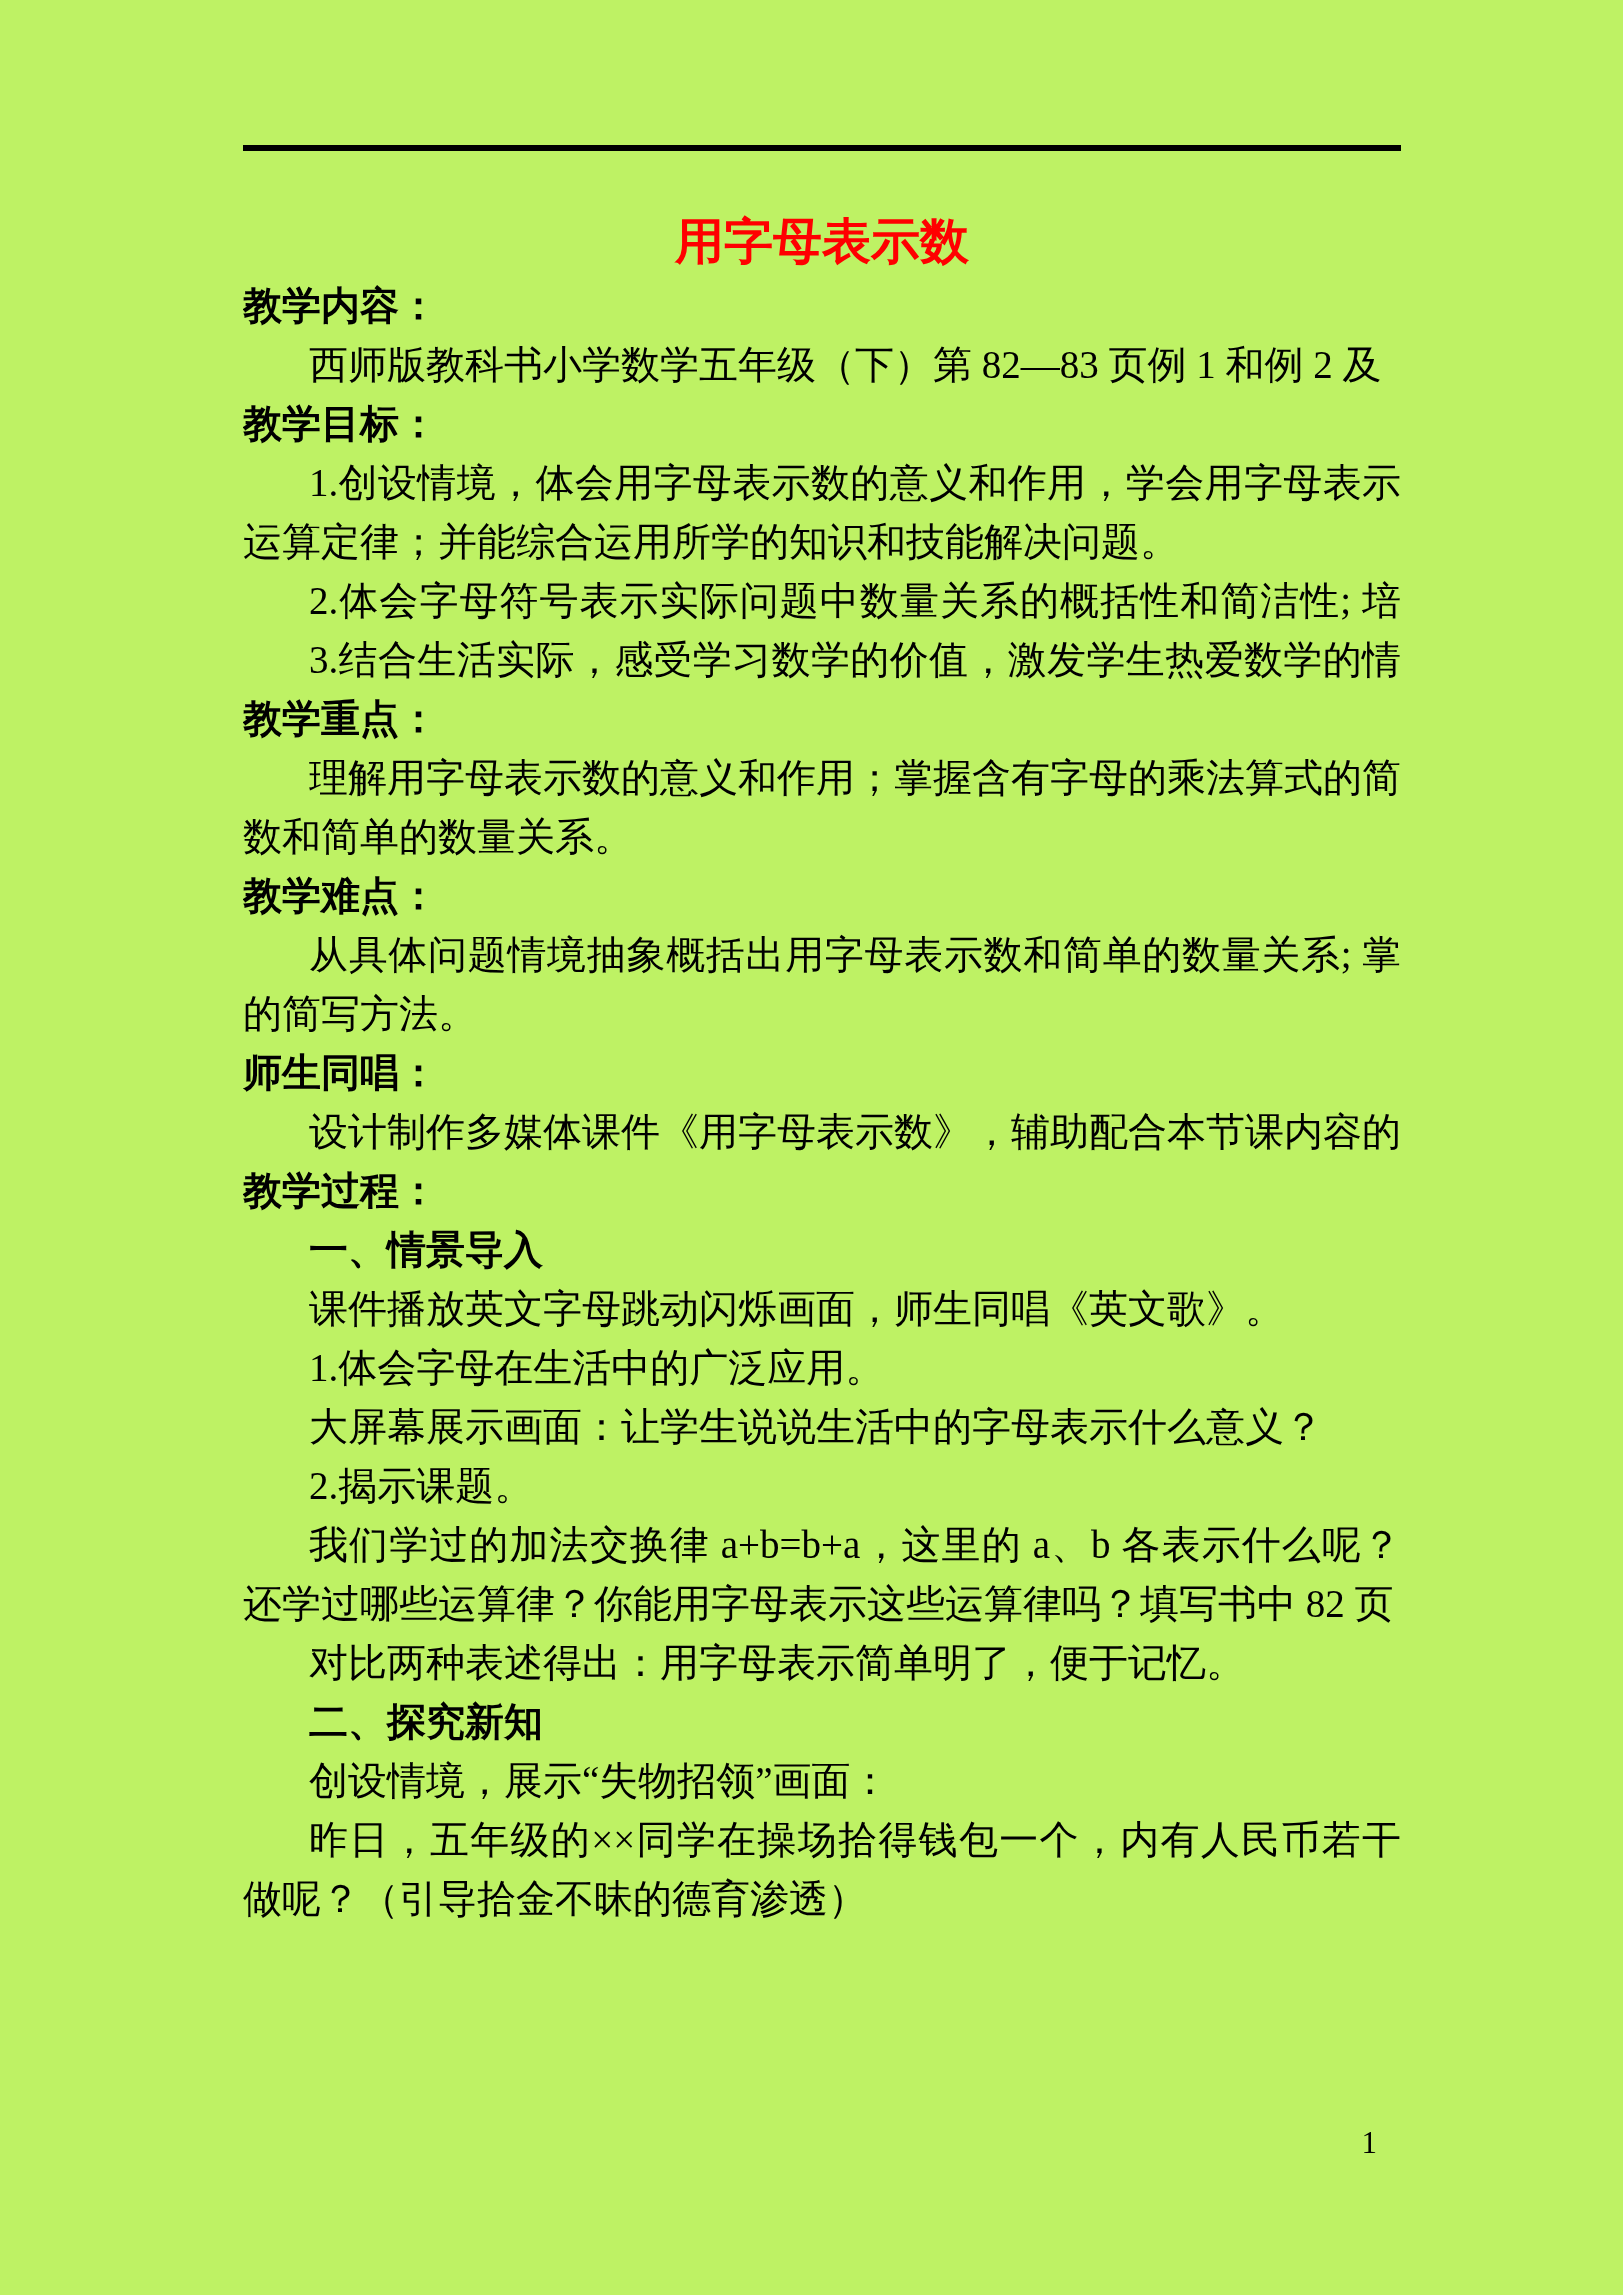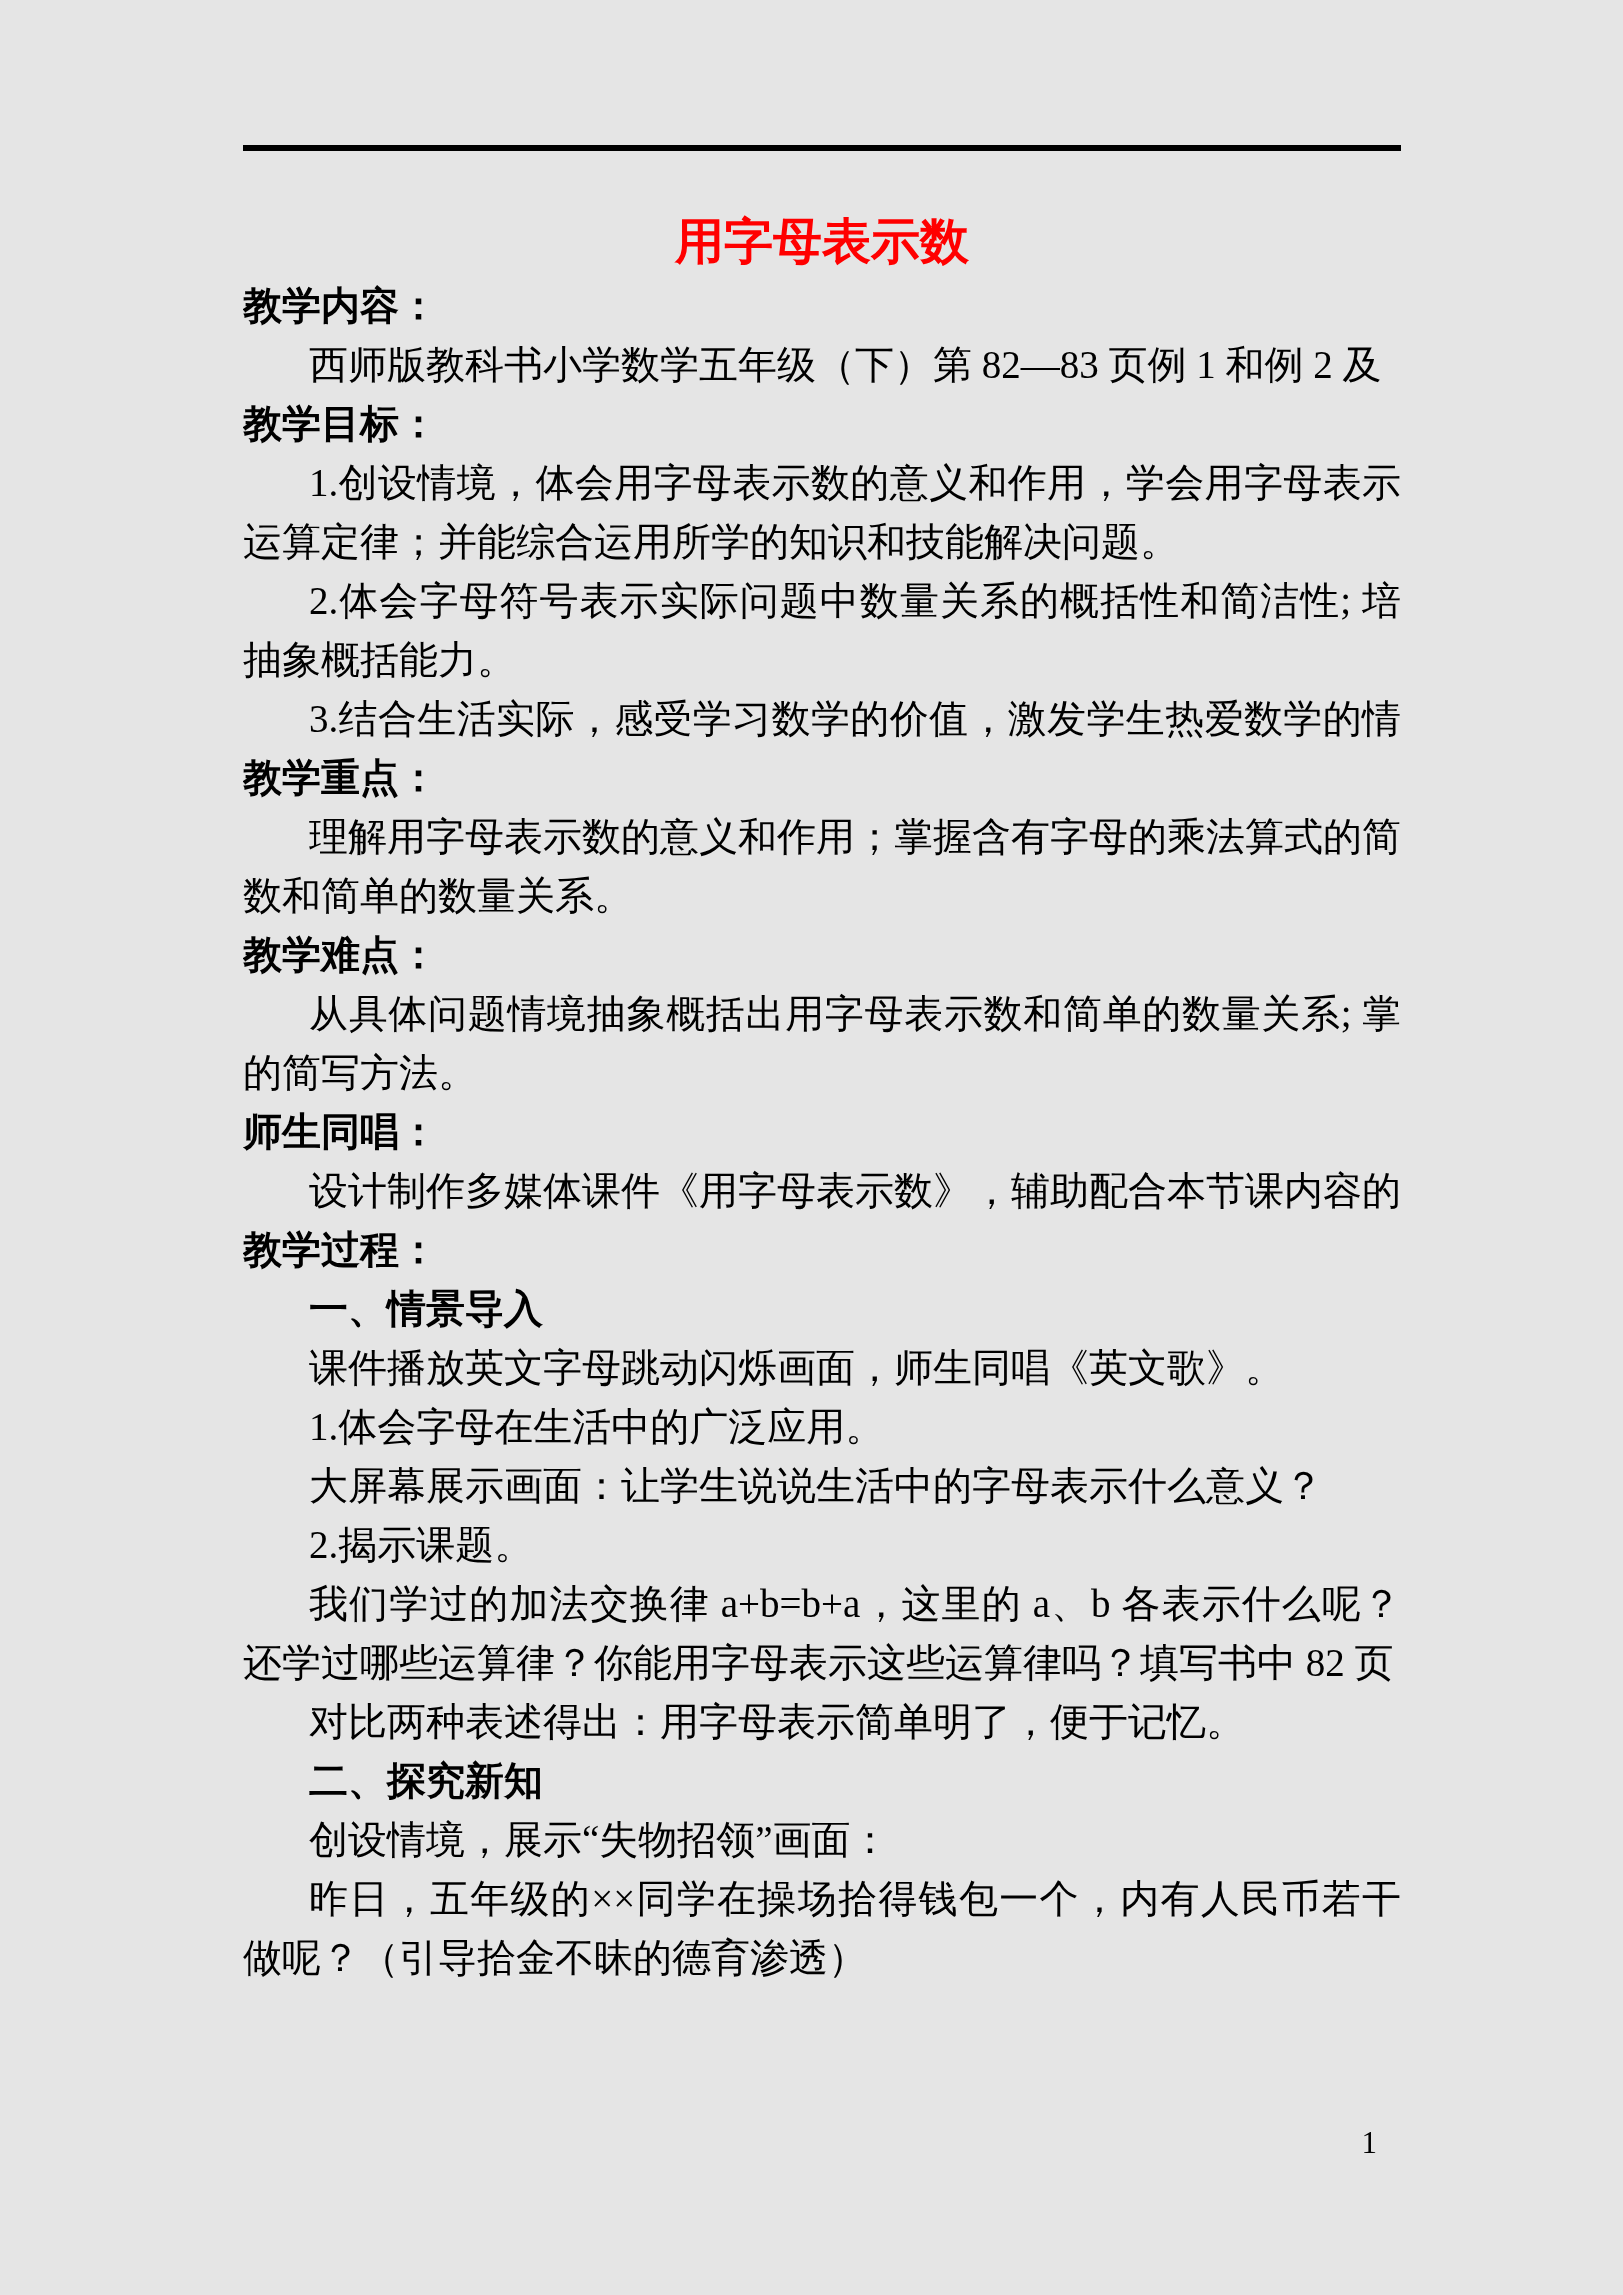--- a/index.html
+++ b/index.html
@@ -67,31 +67,30 @@
     width: 1134px;
     height: 59px;
     line-height: 59px;
     text-align: right;
     font-size: 31px;
   }
 </style>
 </head>
 <body>
 
-<div class="page" style="background: #e5e5e5; color: rgb(0, 0, 0);">
+<div class="page" style="background: #bef264; color: rgb(0, 0, 0);">
   <div class="header-rule" style="background: rgb(0, 0, 0);"></div>
   <h1 class="doc-title" style="color: rgb(255, 0, 0);">用字母表示数</h1>
   <div class="doc-body" id="doc-body">
       <div class="text-line bold">教学内容：</div>
       <div class="text-line indent">西师版教科书小学数学五年级（下）第 82—83 页例 1 和例 2 及相应练习。</div>
       <div class="text-line bold">教学目标：</div>
       <div class="text-line indent justify">1.创设情境，体会用字母表示数的意义和作用，学会用字母表示数和简单的数量关系、</div>
       <div class="text-line">运算定律；并能综合运用所学的知识和技能解决问题。</div>
       <div class="text-line indent justify">2.体会字母符号表示实际问题中数量关系的概括性和简洁性; 培养数学函数思想，发展</div>
-      <div class="text-line">抽象概括能力。</div>
       <div class="text-line indent justify">3.结合生活实际，感受学习数学的价值，激发学生热爱数学的情感和学习数学的兴趣。</div>
       <div class="text-line bold">教学重点：</div>
       <div class="text-line indent justify">理解用字母表示数的意义和作用；掌握含有字母的乘法算式的简写方法；会用字母表示</div>
       <div class="text-line">数和简单的数量关系。</div>
       <div class="text-line bold">教学难点：</div>
       <div class="text-line indent justify">从具体问题情境抽象概括出用字母表示数和简单的数量关系; 掌握含有字母的乘法算式</div>
       <div class="text-line">的简写方法。</div>
       <div class="text-line bold">师生同唱：</div>
       <div class="text-line indent">设计制作多媒体课件《用字母表示数》，辅助配合本节课内容的教学。</div>
       <div class="text-line bold">教学过程：</div>

